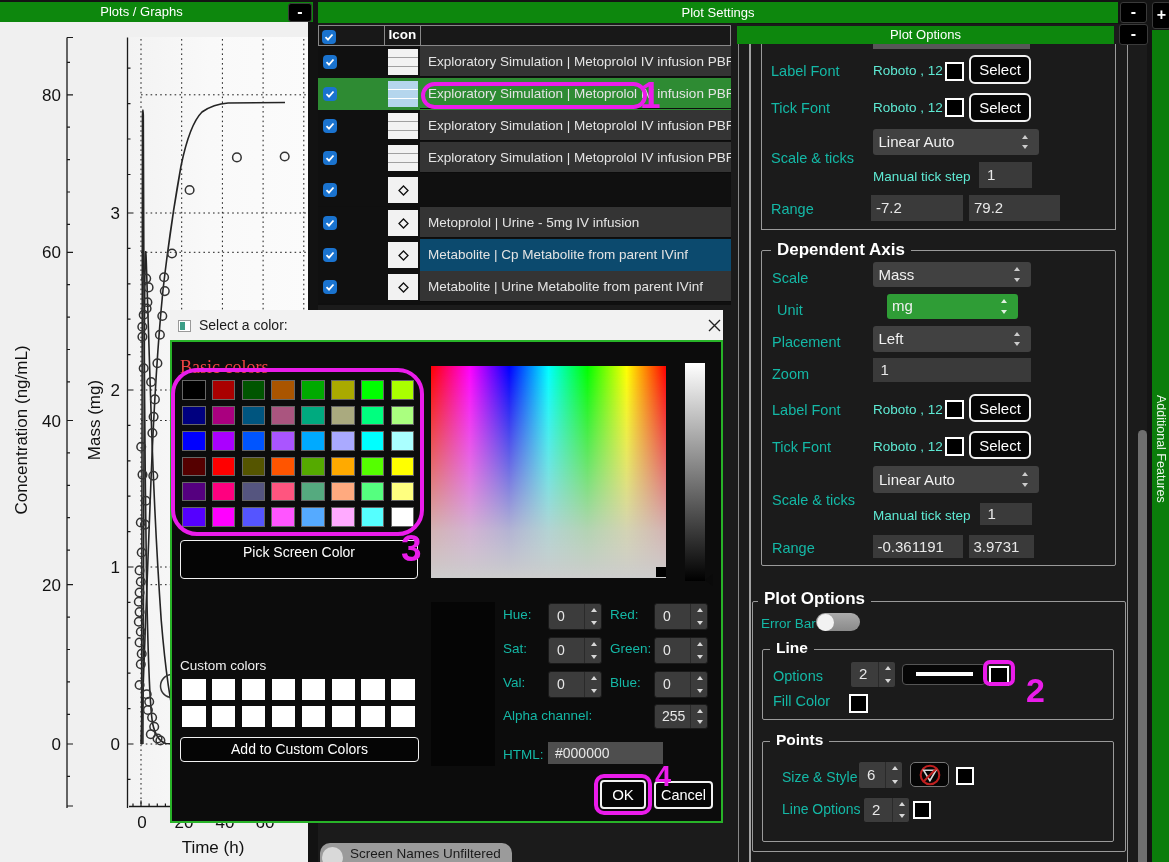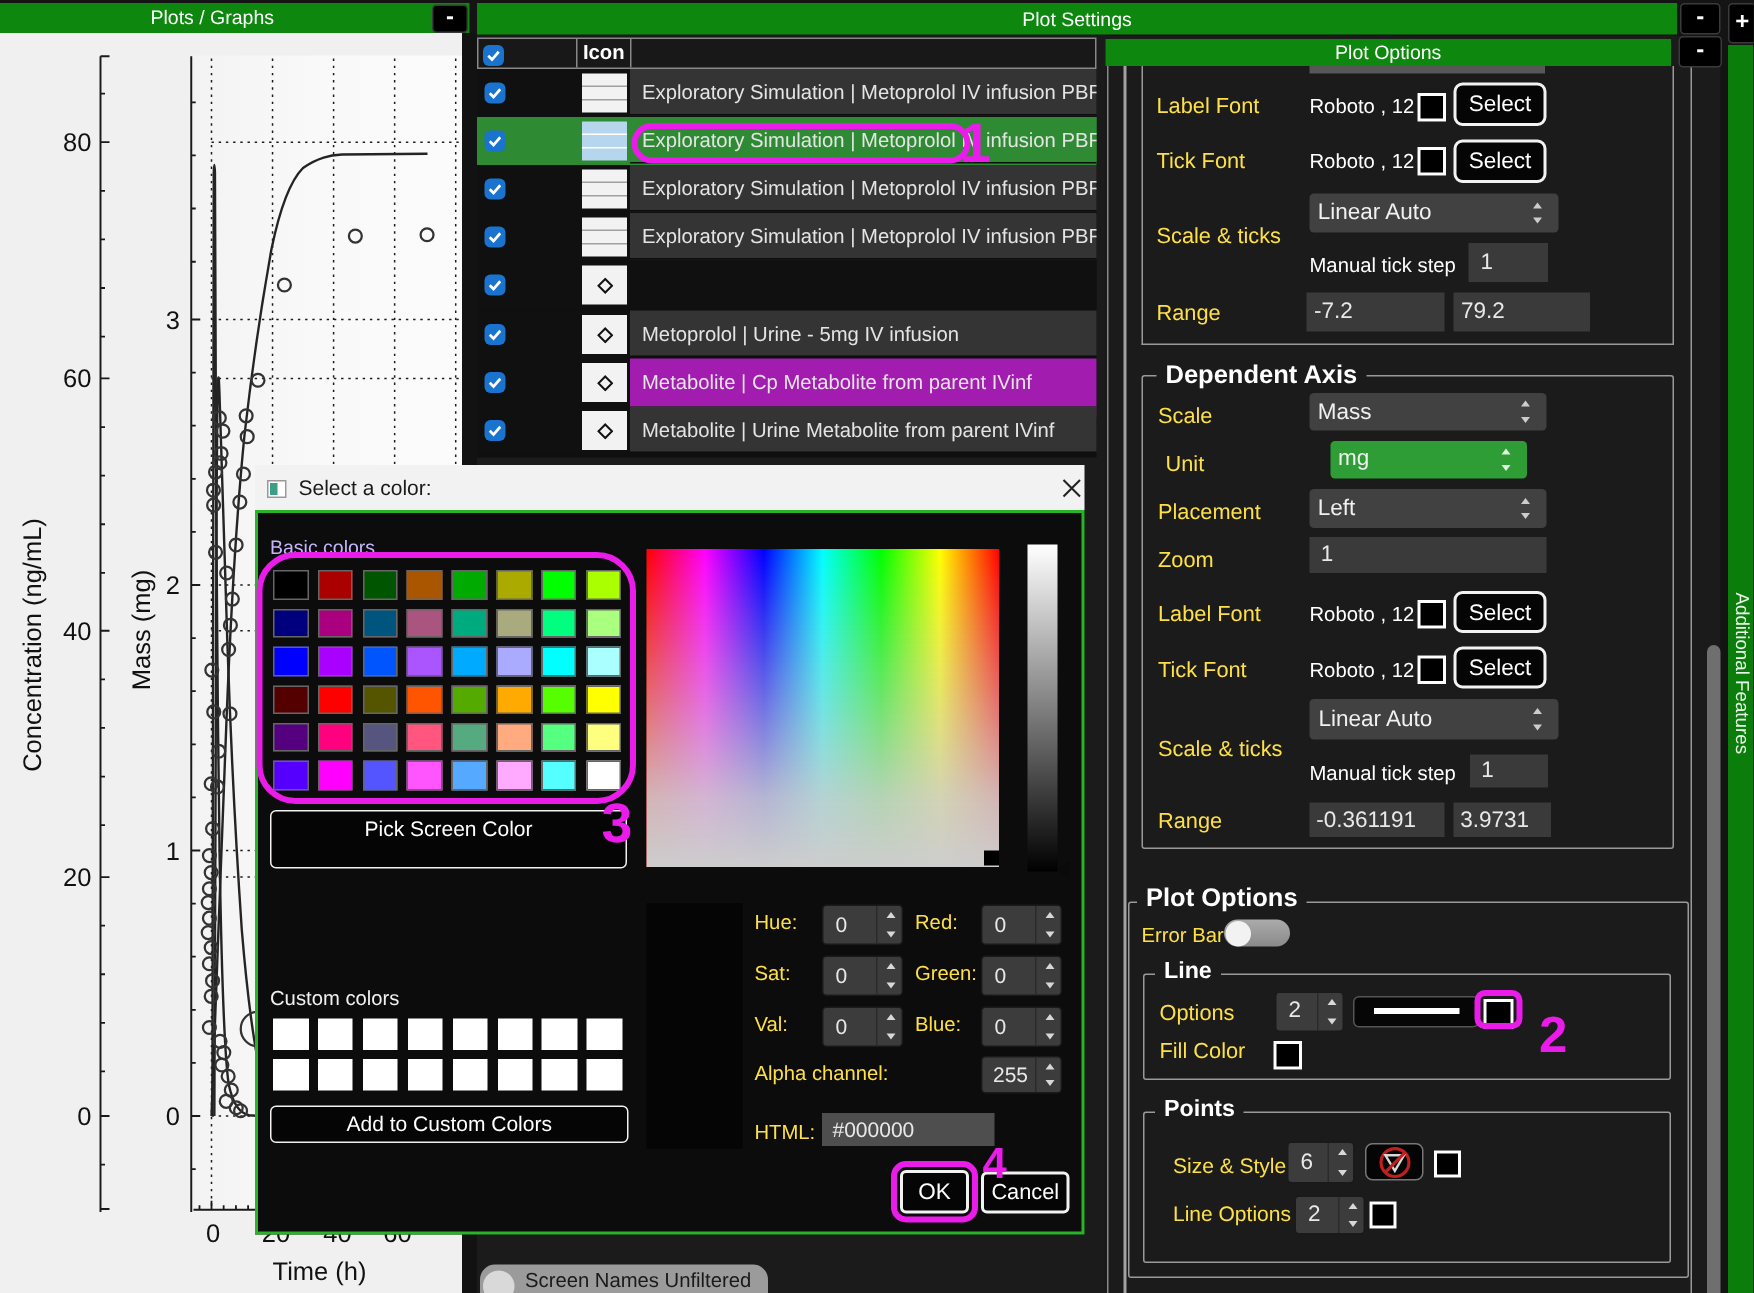--- a/index.html
+++ b/index.html
@@ -11,22 +11,22 @@
            text-align:center;font-weight:bold;}
   .selectbtn{background:#050505;border:2px solid #f2f2f2;border-radius:6px;color:#fff;
              font-size:15px;text-align:center;box-sizing:border-box;}
   .spin{background:#3c3c3c;border:1px solid #1a1a1a;border-radius:3px;color:#e8e8e8;font-size:15px;}
   .spin .arr{position:absolute;right:0;top:0;bottom:0;width:16px;border-left:1px solid #2a2a2a;}
   .upt{position:absolute;width:0;height:0;border-left:3.5px solid transparent;border-right:3.5px solid transparent;border-bottom:4.5px solid #d8d8d8;}
   .dnt{position:absolute;width:0;height:0;border-left:3.5px solid transparent;border-right:3.5px solid transparent;border-top:4.5px solid #d8d8d8;}
   .drop{background:#414141;border-radius:3px;color:#f0f0f0;font-size:15px;}
   .field{background:#3a3a3a;color:#e8e8e8;font-size:15px;box-sizing:border-box;}
   .cbox{background:#000;border:2px solid #fff;}
-  .lab{color:#fde047;font-size:14.5px;}
-  .rlab{color:#ffffff;font-size:13.5px;}
+  .lab{color:#14b8a6;font-size:14.5px;}
+  .rlab{color:#5eead4;font-size:13.5px;}
   .groupbox{border:1px solid #9a9a9a;border-radius:2px;}
   .gtitle{position:absolute;background:#1b1b1b;color:#fff;font-weight:bold;padding:0 6px;}
   .mag{border:4px solid #ea1cea;border-radius:14px;z-index:5;}
   .magnum{color:#ea1cea;font-weight:bold;font-size:28px;line-height:1;z-index:6;}
   .check{background:#1a73cf;border-radius:4px;width:14px;height:14px;position:absolute;left:5px;}
   .check svg{position:absolute;left:1px;top:1px;}
 </style>
 </head>
 <body>
 
@@ -231,21 +231,21 @@
           <path d="M5.5 1L10 5.5L5.5 10L1 5.5Z" fill="none" stroke="#111" stroke-width="1.3"></path>
         </svg>
       </div>
       <div class="check" style="top:9px;">
         <svg width="12" height="12" viewBox="0 0 12 12">
           <path d="M2.5 6.2L5 8.7L9.5 3.5" stroke="#fff" stroke-width="1.8" fill="none"></path>
         </svg>
       </div>
     </div>
     <div class="abs" style="left:318px;top:238.70000000000002px;width:413px;height:32.2px;background:#101010;">
-      <div class="abs" style="left:102px;top:0;width:311px;height:40px;background:#a21caf;border-bottom:1px solid #0c0c0c;color:#e4e4e4;font-size:13.5px;line-height:31px;padding-left:8px;box-sizing:border-box;white-space:nowrap;overflow:hidden;">Metabolite | Cp Metabolite from parent IVinf</div>
+      <div class="abs" style="left:102px;top:0;width:311px;height:40px;background:#0c4a6e;border-bottom:1px solid #0c0c0c;color:#e4e4e4;font-size:13.5px;line-height:31px;padding-left:8px;box-sizing:border-box;white-space:nowrap;overflow:hidden;">Metabolite | Cp Metabolite from parent IVinf</div>
       <div class="abs" style="left:70px;top:3px;width:30px;height:26px;background:#f2f2f2;">
         <svg class="abs" style="left:10px;top:8px;" width="11" height="11" viewBox="0 0 11 11">
           <path d="M5.5 1L10 5.5L5.5 10L1 5.5Z" fill="none" stroke="#111" stroke-width="1.3"></path>
         </svg>
       </div>
       <div class="check" style="top:9px;">
         <svg width="12" height="12" viewBox="0 0 12 12">
           <path d="M2.5 6.2L5 8.7L9.5 3.5" stroke="#fff" stroke-width="1.8" fill="none"></path>
         </svg>
       </div>
@@ -277,21 +277,21 @@
   <div class="abs" style="left:0;top:0;width:553px;height:30px;background:#f2f2f2;"></div>
   <div class="abs" style="left:8px;top:10px;width:13px;height:12px;background:#fff;border:1px solid #999;box-sizing:border-box;">
       <div class="abs" style="left:1px;top:1px;width:5px;height:8px;background:#3d9e87;"></div>
     </div>
   <div class="abs" style="left:29px;top:7px;color:#1a1a1a;font-size:14px;">Select a color:</div>
   <svg class="abs" style="left:538px;top:9px;" width="13" height="13" viewBox="0 0 13 13">
       <path d="M1 1L12 12M12 1L1 12" stroke="#222" stroke-width="1.4"></path>
     </svg>
 
   <div class="abs" style="left:0;top:30px;width:553px;height:483px;background:#0c0c0c;border:2.5px solid #28b328;box-sizing:border-box;"></div>
-  <div class="abs" style="left:10px;top:46.5px;color:#c4b5fd;font-size:13px;">Basic colors</div>
+  <div class="abs" style="left:10px;top:46.5px;color:#ef4444;font-size:18px;font-family:Liberation Serif, serif;">Basic colors</div>
   <div id="basicgrid">
       <div class="abs" style="left:12px;top:70.3px;width:23.5px;height:19.5px;background:#000000;border:1px solid #666;box-sizing:border-box;"></div>
       <div class="abs" style="left:12px;top:95.69999999999999px;width:23.5px;height:19.5px;background:#00007f;border:1px solid #666;box-sizing:border-box;"></div>
       <div class="abs" style="left:12px;top:121.1px;width:23.5px;height:19.5px;background:#0000ff;border:1px solid #666;box-sizing:border-box;"></div>
       <div class="abs" style="left:12px;top:146.5px;width:23.5px;height:19.5px;background:#550000;border:1px solid #666;box-sizing:border-box;"></div>
       <div class="abs" style="left:12px;top:171.89999999999998px;width:23.5px;height:19.5px;background:#55007f;border:1px solid #666;box-sizing:border-box;"></div>
       <div class="abs" style="left:12px;top:197.3px;width:23.5px;height:19.5px;background:#5500ff;border:1px solid #666;box-sizing:border-box;"></div>
       <div class="abs" style="left:41.8px;top:70.3px;width:23.5px;height:19.5px;background:#aa0000;border:1px solid #666;box-sizing:border-box;"></div>
       <div class="abs" style="left:41.8px;top:95.69999999999999px;width:23.5px;height:19.5px;background:#aa007f;border:1px solid #666;box-sizing:border-box;"></div>
       <div class="abs" style="left:41.8px;top:121.1px;width:23.5px;height:19.5px;background:#aa00ff;border:1px solid #666;box-sizing:border-box;"></div>

